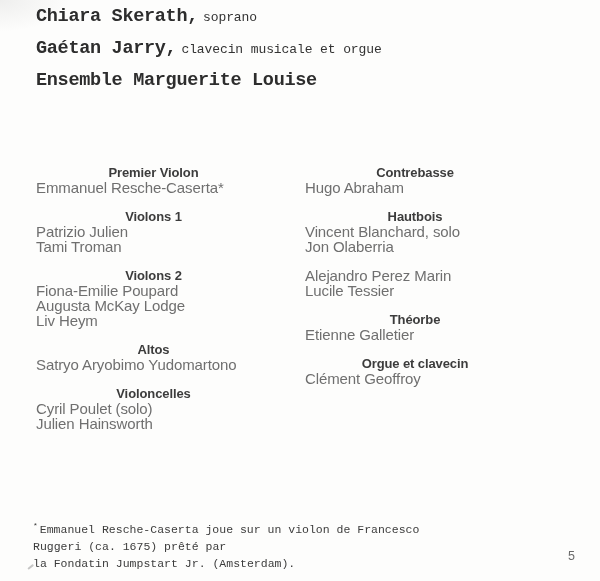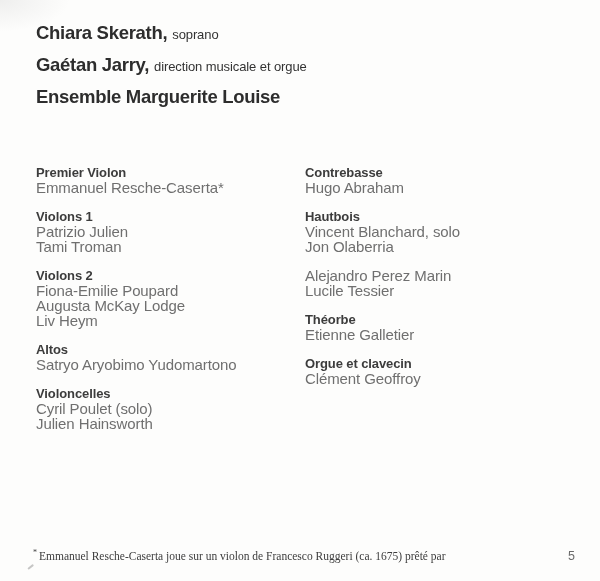--- a/index.html
+++ b/index.html
@@ -23,53 +23,54 @@
   }
   .scan-speck {
     position: absolute; left: 27px; top: 566px;
     width: 7px; height: 1.5px;
     background: rgba(95,95,95,0.35);
     transform: rotate(-38deg);
     border-radius: 1px;
   }
 
   
-  .header { position: absolute; left: 36px; top: 23px; }
+  .header { position: absolute; left: 36px; top: 7px; font-family: Liberation Mono, monospace; }
   .header-line { height: 20px; line-height: 20px; margin-bottom: 12px; white-space: nowrap; }
   .artist-name {
     font-size: 18.5px; font-weight: 700;
     color: #2d2d2d; letter-spacing: -0.3px;
   }
   .artist-role {
     font-size: 13px; font-weight: 400;
     color: #333333; margin-left: 5px; letter-spacing: -0.1px;
   }
 
   
   .roster-col { position: absolute; top: 165px; }
   .roster-col.left { left: 36px; width: 235px; }
   .roster-col.right { left: 278px; width: 220px; margin-left: 27px; }
   .section { margin-bottom: 14px; }
   .section-heading {
     font-size: 13px; font-weight: 700;
     color: #3c3c3c; line-height: 15px; letter-spacing: -0.1px;
     white-space: nowrap;
+    text-align: center;
   }
   .member {
     font-size: 15px; font-weight: 400;
     color: #6f6f6f; line-height: 15px; letter-spacing: -0.1px;
     white-space: nowrap;
   }
 
   
   .footnote {
     position: absolute; left: 33px; top: 517px;
-    font-family: Liberation Serif, serif;
-    font-size: 11.5px; color: #3c3c3c; line-height: 23px;
-    width: 420px; letter-spacing: 0; margin-top: 24px;
+    font-family: Liberation Mono, monospace;
+    font-size: 11.5px; color: #3c3c3c; line-height: 17px;
+    width: 420px; letter-spacing: 0;
   }
   .footnote sup {
     font-size: 8px; vertical-align: super; margin-right: 2px; color: #3c3c3c;
   }
 
   
   .page-number {
     position: absolute; left: 568px; top: 549px;
     font-size: 12.5px; color: #6a6a6a;
   }
@@ -79,21 +80,21 @@
 
 <div class="page">
 
   <div class="corner-shade"></div>
 
   <div class="header">
     <div class="header-line">
       <span class="artist-name">Chiara Skerath,</span><span class="artist-role">soprano</span>
     </div>
     <div class="header-line">
-      <span class="artist-name">Gaétan Jarry,</span><span class="artist-role">direction musicale et orgue</span>
+      <span class="artist-name">Gaétan Jarry,</span><span class="artist-role">clavecin musicale et orgue</span>
     </div>
     <div class="header-line">
       <span class="artist-name">Ensemble Marguerite Louise</span><span class="artist-role"></span>
     </div>
   </div>
 
   <div class="roster-col left">
       <div class="section">
         <div class="section-heading">Premier Violon</div>
         <div class="member">Emmanuel Resche-Caserta*</div>
@@ -138,19 +139,20 @@
         <div class="member">Etienne Galletier</div>
       </div>
       <div class="section">
         <div class="section-heading">Orgue et clavecin</div>
         <div class="member">Clément Geoffroy</div>
       </div>
     </div>
 
   <div class="footnote">
     <sup>*</sup><span>Emmanuel Resche-Caserta joue sur un violon de Francesco Ruggeri (ca. 1675) prêté par</span>
+    <div>la Fondatin Jumpstart Jr. (Amsterdam).</div>
   </div>
 
   <div class="page-number">5</div>
 
   <div class="scan-speck"></div>
 
 </div>
 
 </body></html>

